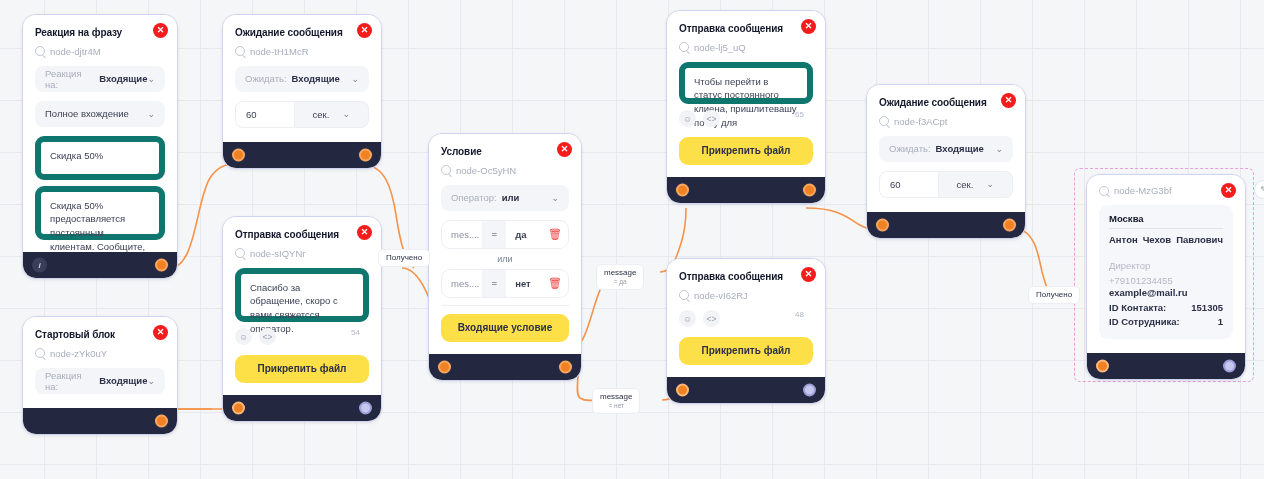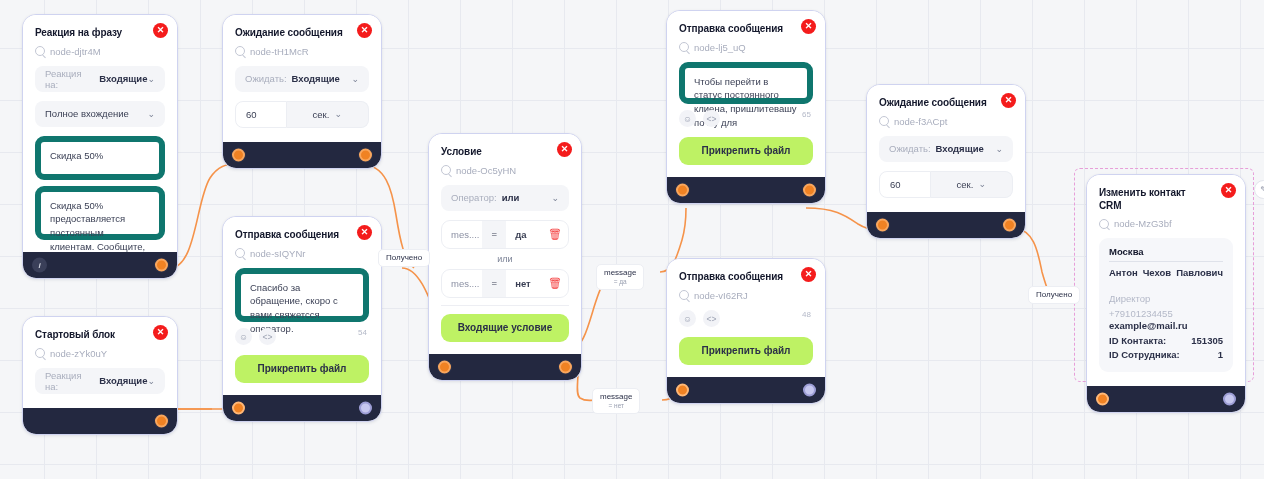--- a/index.html
+++ b/index.html
@@ -58,36 +58,36 @@
   .field .fval{font-weight:bold;color:#2b3048;}
   .chev{margin-left:auto;color:#7b8296;font-size:9px;}
   .field-row{
     display:flex;margin-bottom:9px;border-radius:8px;overflow:hidden;background:#f4f5f8;height:27px;
   }
   .field-row .cellA{
     flex:1;display:flex;align-items:center;padding:0 10px;font-size:9.5px;color:#3b4055;background:#fff;
     border:1px solid #eceef3;border-radius:8px 0 0 8px;box-sizing:border-box;
   }
   .field-row .cellB{
-    flex:1;display:flex;align-items:center;padding:0 26px;font-size:9.5px;color:#3b4055;
+    flex:1;display:flex;align-items:center;padding:0 18px;font-size:9.5px;color:#3b4055;
     border:1px solid #eceef3;border-left:none;border-radius:0 8px 8px 0;box-sizing:border-box;background:#f4f5f8;
   }
   .field-row .chev{color:#7b8296;}
   .textarea{
     border:6px solid #0f766e;border-radius:9px;padding:7px 9px;
     font-size:9.5px;color:#3b4055;line-height:1.45;margin-bottom:6px;box-sizing:border-box;
   }
   .msg-tools{display:flex;align-items:center;gap:7px;margin-bottom:9px;position:relative;height:18px;}
   .tool-ico{
     width:17px;height:17px;border-radius:50%;background:#f2f3f7;color:#9aa0b1;
     font-size:8.5px;display:flex;align-items:center;justify-content:center;
   }
-  .char-count{position:absolute;right:2px;top:0px;font-size:8px;color:#b4b9c8;}
+  .char-count{position:absolute;right:9px;top:0px;font-size:8px;color:#b4b9c8;}
   .btn-soft{
-    background:#bef264;border-radius:9px;height:28px;display:flex;align-items:center;justify-content:center;
+    background:#fde047;border-radius:9px;height:28px;display:flex;align-items:center;justify-content:center;
     font-size:10px;font-weight:bold;color:#2b3048;cursor:pointer;
   }
   .node-footer{
     height:26px;background:#232840;position:relative;border-radius:0 0 13px 13px;
   }
   .handle{
     position:absolute;top:50%;transform:translateY(-50%);
     width:13px;height:13px;border-radius:50%;box-sizing:border-box;
   }
   .handle.in{left:9px;}
@@ -361,21 +361,20 @@
       <div class="handle in orange ring"></div>
       <div class="handle out orange ring"></div>
     </div>
   </div>
 
   <div class="selected-outline" style="left:1074px;top:168px;width:178px;height:212px;"></div>
 
   <div class="node" style="left:1086px;top:174px;width:160px;">
     <div class="node-body">
       <button class="close-btn">✕</button>
-      <div class="node-title">Изменить контакт CRM</div>
       <div class="node-id">
         <span class="qico"></span>
         <span>node-MzG3bf</span>
       </div>
       <div class="crm-card">
         <div class="crm-city">Москва</div>
         <div class="crm-name">
           <span>Антон</span>
           <span>Чехов</span>
           <span>Павлович</span>

